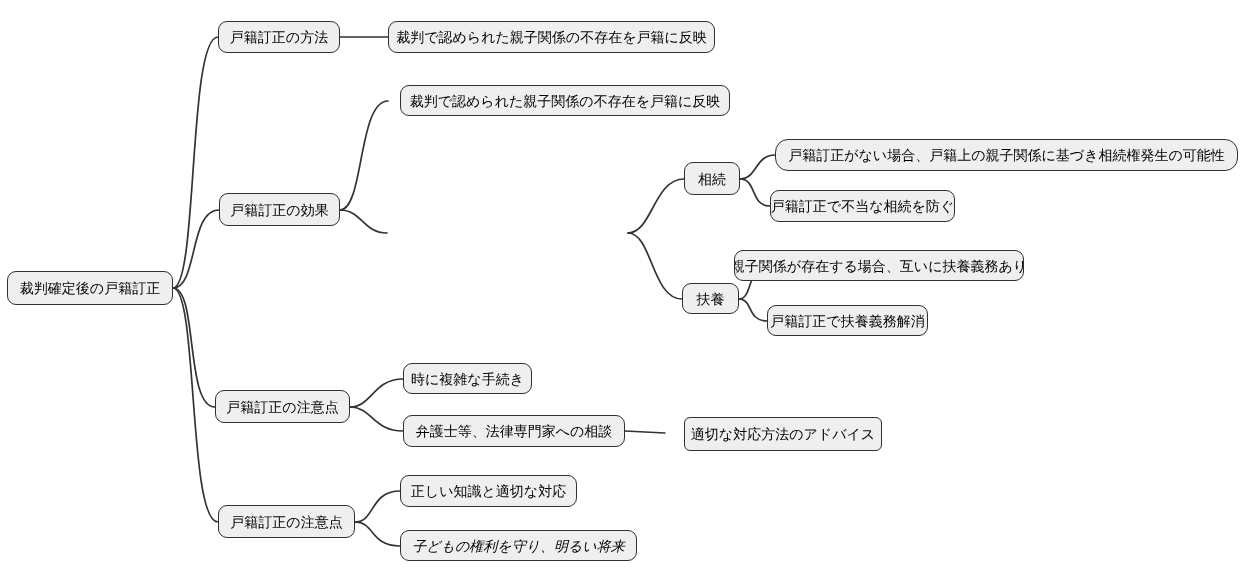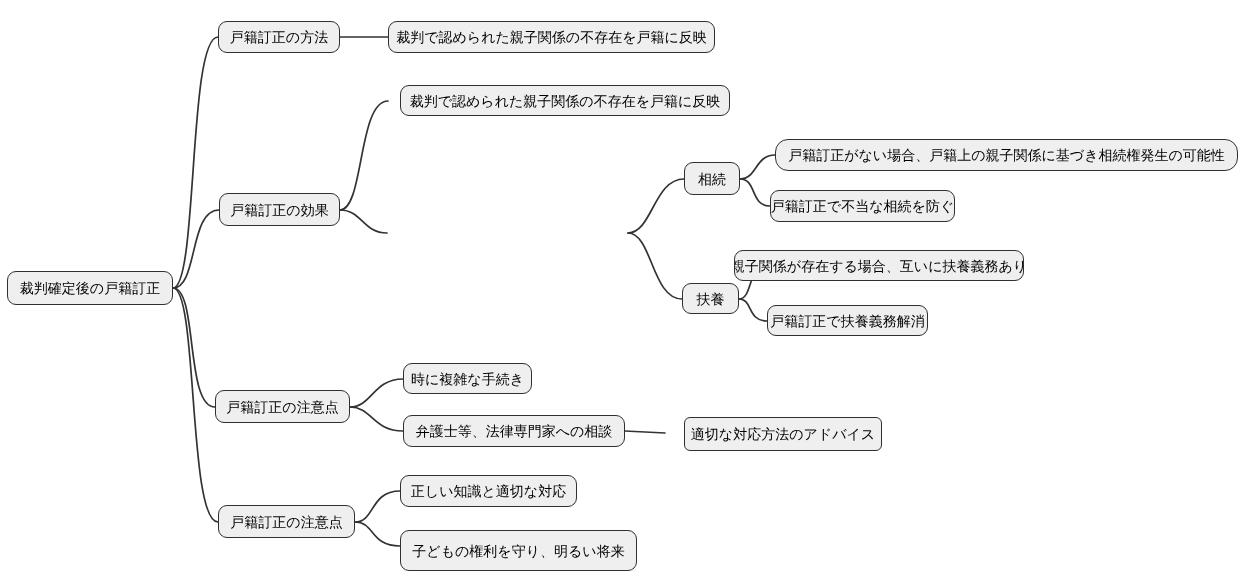--- a/index.html
+++ b/index.html
@@ -104,15 +104,15 @@
   <div class="node" style="left:403px; top:363px; width:129px; height:31px;">時に複雑な手続き</div>
 
   <div class="node" style="left:403px; top:415px; width:222px; height:32px;">弁護士等、法律専門家への相談</div>
 
   <div class="node" style="left:684px; top:417px; width:198px; height:34px;border-radius:6px;">適切な対応方法のアドバイス</div>
 
   <div class="node" style="left:218px; top:505px; width:137px; height:33px;">戸籍訂正の注意点</div>
 
   <div class="node" style="left:400px; top:475px; width:177px; height:32px;">正しい知識と適切な対応</div>
 
-  <div class="node" style="left:400px; top:530px; width:237px; height:41px;">子どもの権利を守り、明るい将来</div>
+  <div class="node" style="left:400px; top:530px; width:237px; height:31px;font-style:italic;">子どもの権利を守り、明るい将来</div>
 
 </div>
 
 </body></html>

